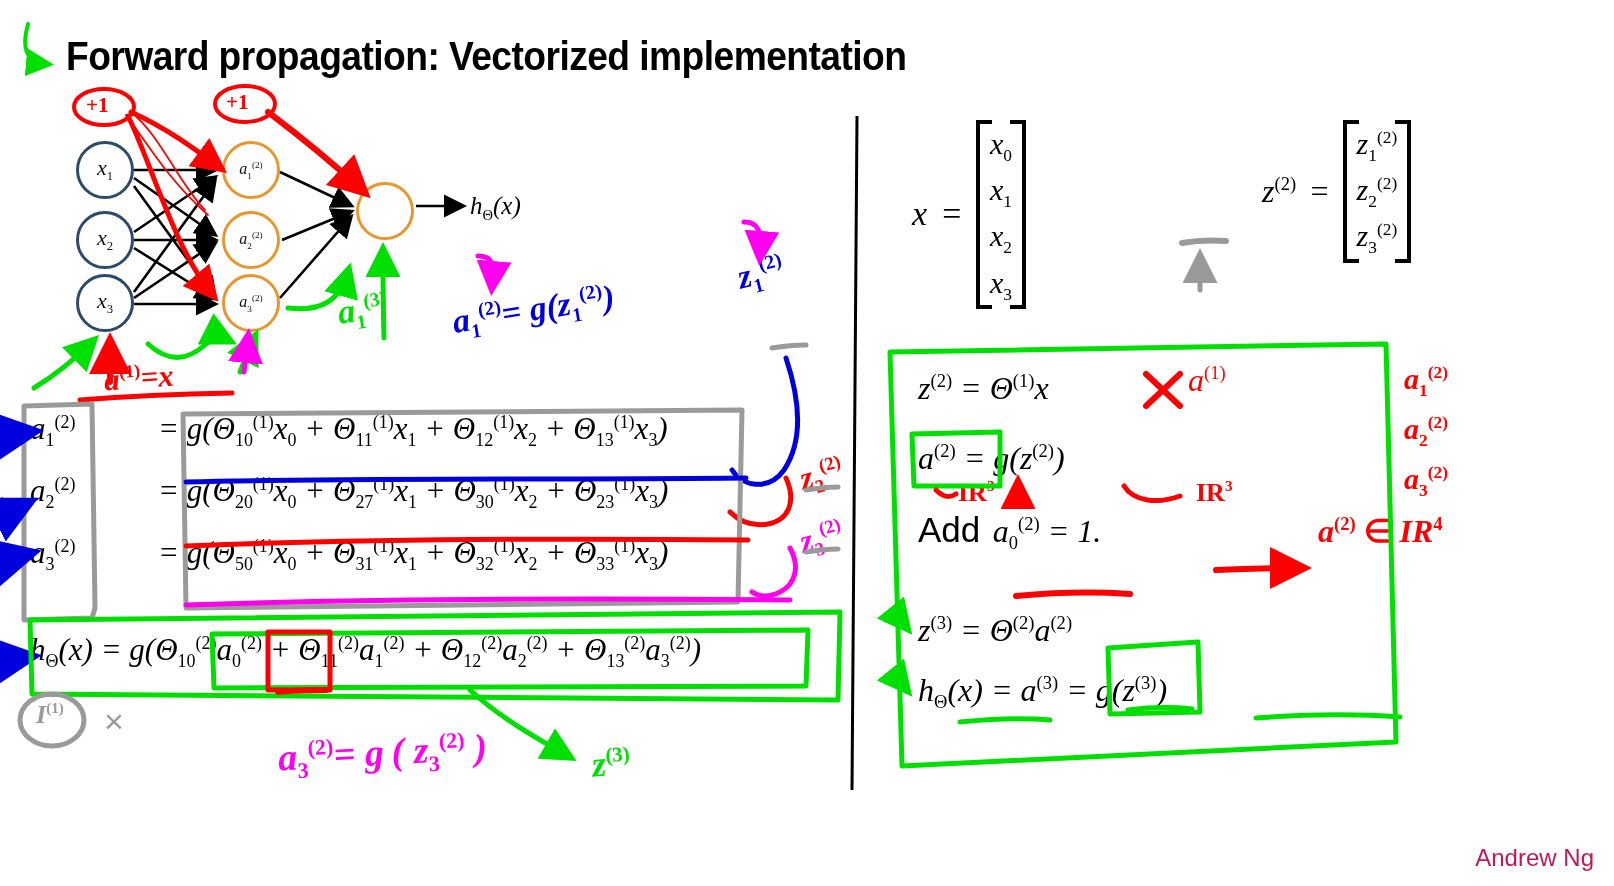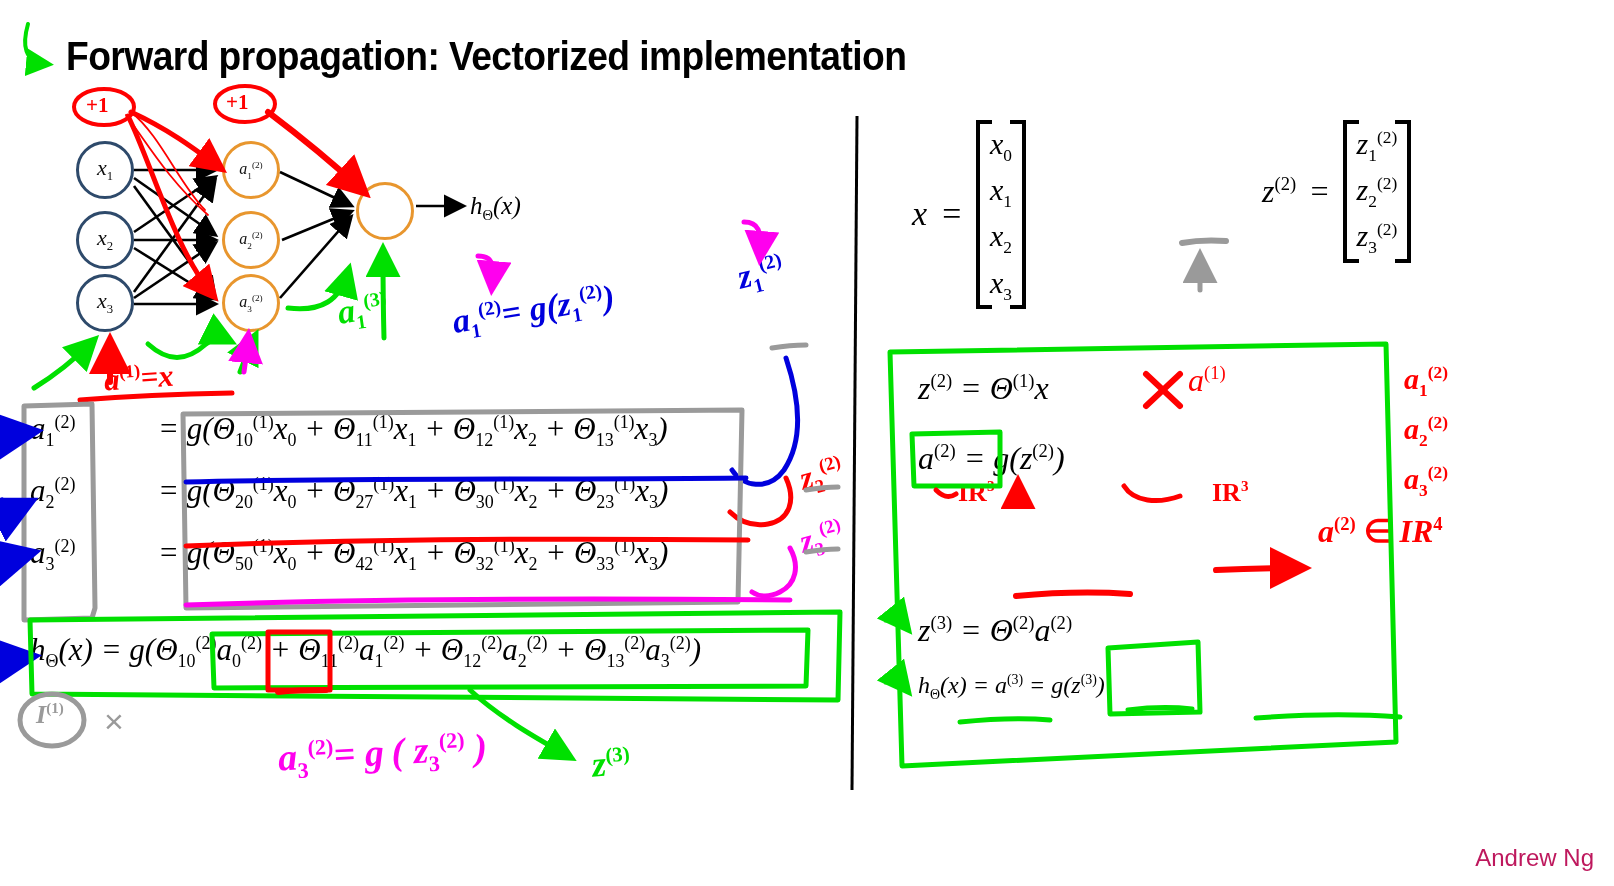--- a/index.html
+++ b/index.html
@@ -97,21 +97,21 @@
     <div class="eqrow">
       <span class="math eqlhs">a<span class="dn">1</span><span class="up">(2)</span></span>
       <span class="math">= g(Θ<span class="dn">10</span><span class="up">(1)</span>x<span class="dn">0</span> + Θ<span class="dn">11</span><span class="up">(1)</span>x<span class="dn">1</span> + Θ<span class="dn">12</span><span class="up">(1)</span>x<span class="dn">2</span> + Θ<span class="dn">13</span><span class="up">(1)</span>x<span class="dn">3</span>)</span>
     </div>
     <div class="eqrow">
       <span class="math eqlhs">a<span class="dn">2</span><span class="up">(2)</span></span>
       <span class="math">= g(Θ<span class="dn">20</span><span class="up">(1)</span>x<span class="dn">0</span> + Θ<span class="dn">27</span><span class="up">(1)</span>x<span class="dn">1</span> + Θ<span class="dn">30</span><span class="up">(1)</span>x<span class="dn">2</span> + Θ<span class="dn">23</span><span class="up">(1)</span>x<span class="dn">3</span>)</span>
     </div>
     <div class="eqrow">
       <span class="math eqlhs">a<span class="dn">3</span><span class="up">(2)</span></span>
-      <span class="math">= g(Θ<span class="dn">50</span><span class="up">(1)</span>x<span class="dn">0</span> + Θ<span class="dn">42</span><span class="up">(1)</span>x<span class="dn">1</span> + Θ<span class="dn">32</span><span class="up">(1)</span>x<span class="dn">2</span> + Θ<span class="dn">33</span><span class="up">(1)</span>x<span class="dn">3</span>)</span>
+      <span class="math">= g(Θ<span class="dn">50</span><span class="up">(1)</span>x<span class="dn">0</span> + Θ<span class="dn">31</span><span class="up">(1)</span>x<span class="dn">1</span> + Θ<span class="dn">32</span><span class="up">(1)</span>x<span class="dn">2</span> + Θ<span class="dn">33</span><span class="up">(1)</span>x<span class="dn">3</span>)</span>
     </div>
   </div>
 
   <div class="abs math" id="hrow">
     h<span class="dn rm">Θ</span>(x) = g(Θ<span class="dn">10</span><span class="up">(2)</span>a<span class="dn">0</span><span class="up">(2)</span> + Θ<span class="dn">11</span><span class="up">(2)</span>a<span class="dn">1</span><span class="up">(2)</span> + Θ<span class="dn">12</span><span class="up">(2)</span>a<span class="dn">2</span><span class="up">(2)</span> + Θ<span class="dn">13</span><span class="up">(2)</span>a<span class="dn">3</span><span class="up">(2)</span>)
   </div>
 
   <div class="abs" style="left:912px;top:120px;">
     <span class="math" style="font-size:34px;vertical-align:middle;">x</span>
     <span class="math" style="font-size:34px;vertical-align:middle;">&nbsp;=&nbsp;</span>
@@ -132,24 +132,28 @@
       <div class="bcell">z<span class="dn">3</span><span class="up">(2)</span></div>
     </span>
   </div>
 
   <div class="abs math" style="left:918px;top:370px;font-size:32px;">
     z<span class="up">(2)</span> = Θ<span class="up">(1)</span><span style="color:#000">x</span>
   </div>
   <div class="abs math" style="left:918px;top:440px;font-size:32px;">
     a<span class="up">(2)</span> = g(z<span class="up">(2)</span>)
   </div>
+  <div class="abs" style="left:918px;top:510px;">
+    <span style="font-size:35px;font-family:'Liberation Sans',sans-serif;color:#000;">Add</span>
+    <span class="math" style="font-size:32px;">&nbsp;a<span class="dn">0</span><span class="up">(2)</span> = 1.</span>
+  </div>
   <div class="abs math" style="left:918px;top:612px;font-size:32px;">
     z<span class="up">(3)</span> = Θ<span class="up">(2)</span>a<span class="up">(2)</span>
   </div>
-  <div class="abs math" style="left:918px;top:672px;font-size:24px;text-align:center;">
+  <div class="abs math" style="left:918px;top:672px;font-size:32px;text-align:center;">
     h<span class="dn rm">Θ</span>(x) = <span>a<span class="up">(3)</span></span> = g(z<span class="up">(3)</span>)
   </div>
 
   <div class="abs" style="left:104px;top:360px;font-size:31px;color:#ff0000;font-family:'Liberation Serif',serif;font-style:italic;font-weight:bold;transform:rotate(-4deg);">
     a<span class="up">(1)</span>=x
   </div>
 
   <div class="abs" style="left:452px;top:290px;font-size:34px;color:#0000dd;font-family:'Liberation Serif',serif;font-style:italic;font-weight:bold;transform:rotate(-9deg);">
     a<span class="dn">1</span><span class="up">(2)</span>= g(z<span class="dn">1</span><span class="up">(2)</span>)
   </div>
@@ -181,21 +185,21 @@
   <div class="abs" style="left:36px;top:700px;font-size:26px;color:#9a9a9a;font-family:'Liberation Serif',serif;font-style:italic;font-weight:bold;">
     I<span class="up">(1)</span>
   </div>
   <div class="abs" style="left:104px;top:702px;font-size:34px;color:#9a9a9a;font-family:'Liberation Sans',sans-serif;">×</div>
 
   <div class="abs" style="left:1188px;top:362px;font-size:32px;color:#ff0000;font-family:'Liberation Serif',serif;font-style:italic;font-weight:normal;">
     a<span class="up">(1)</span>
   </div>
 
   <div class="abs" style="left:958px;top:478px;font-size:26px;color:#ff0000;font-family:'Liberation Serif',serif;font-weight:bold;">IR<span class="up">3</span></div>
-  <div class="abs" style="left:1196px;top:478px;font-size:26px;color:#ff0000;font-family:'Liberation Serif',serif;font-weight:bold;margin-left:16px;">IR<span class="up">3</span></div>
+  <div class="abs" style="left:1196px;top:478px;font-size:26px;color:#ff0000;font-family:'Liberation Serif',serif;font-weight:bold;">IR<span class="up">3</span></div>
 
   <div class="abs" style="left:1318px;top:512px;font-size:32px;color:#ff0000;font-family:'Liberation Serif',serif;font-style:italic;font-weight:bold;">
     a<span class="up">(2)</span> <span class="rm">∈</span> IR<span class="up">4</span>
   </div>
 
   <div class="abs" style="left:1404px;top:362px;font-size:30px;color:#ff0000;font-family:'Liberation Serif',serif;font-style:italic;font-weight:bold;">a<span class="dn">1</span><span class="up">(2)</span></div>
   <div class="abs" style="left:1404px;top:412px;font-size:30px;color:#ff0000;font-family:'Liberation Serif',serif;font-style:italic;font-weight:bold;">a<span class="dn">2</span><span class="up">(2)</span></div>
   <div class="abs" style="left:1404px;top:462px;font-size:30px;color:#ff0000;font-family:'Liberation Serif',serif;font-style:italic;font-weight:bold;">a<span class="dn">3</span><span class="up">(2)</span></div>
 
   <div class="abs" id="andrew">Andrew Ng</div>

